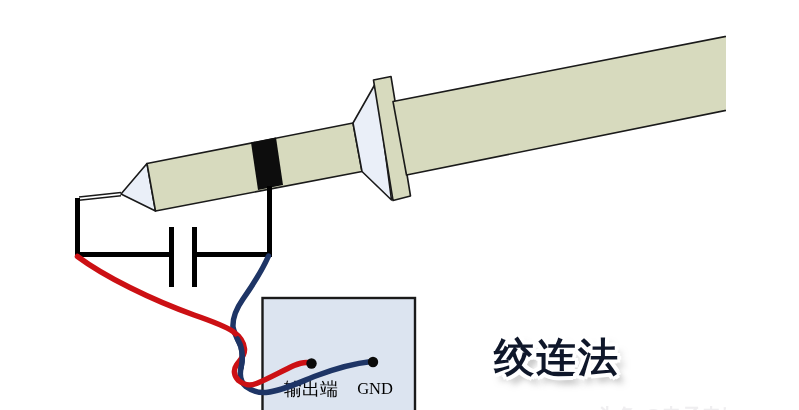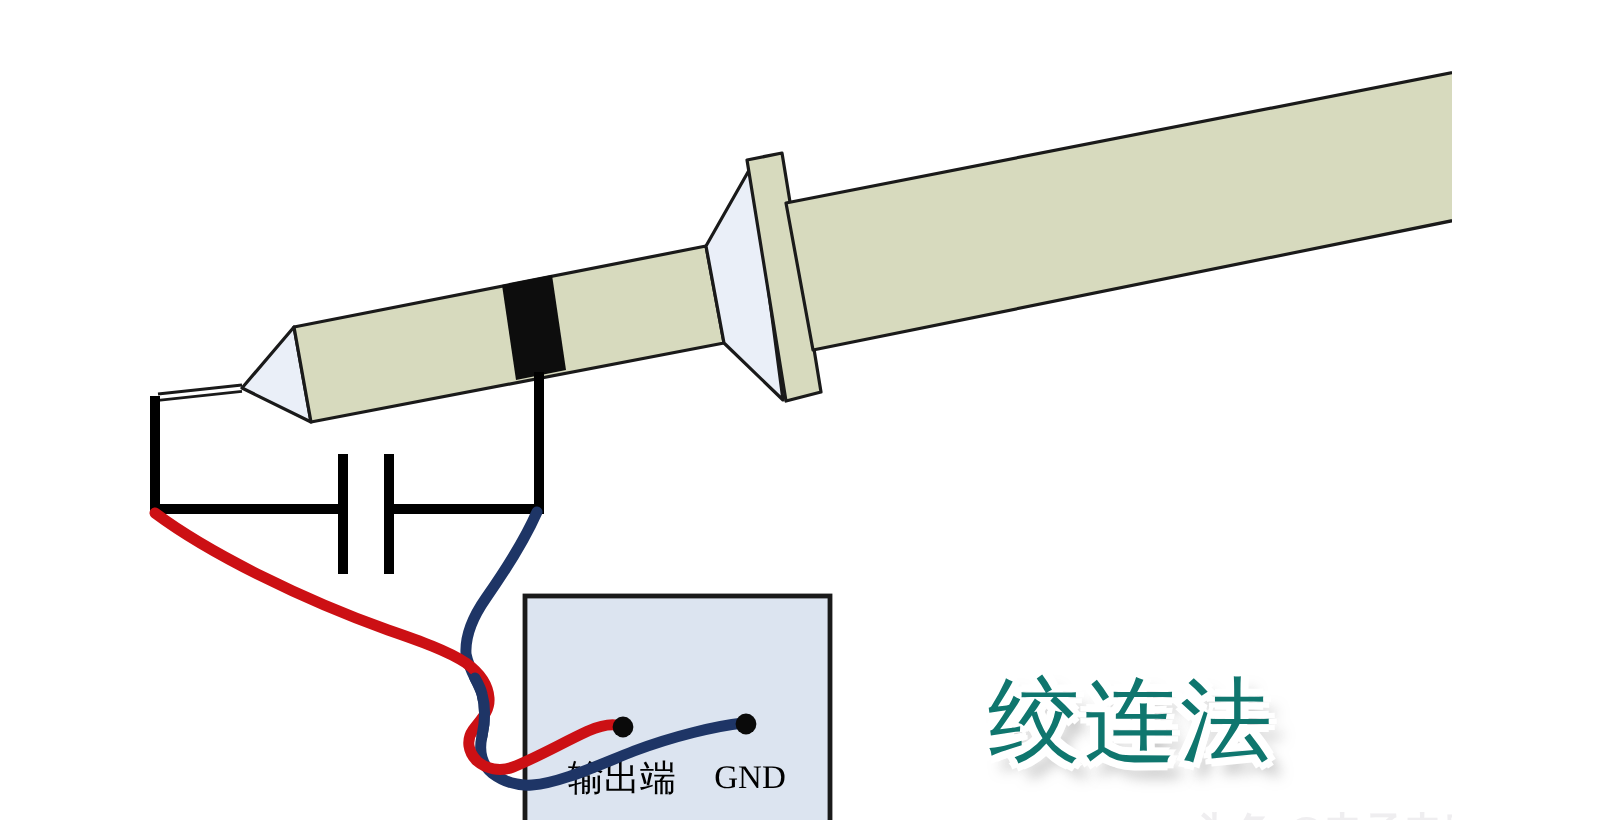--- a/index.html
+++ b/index.html
@@ -12,22 +12,22 @@
   
   .outlined{stroke:#1a1a1a;stroke-width:1.6;stroke-linejoin:round;}
   .thin{stroke:#1a1a1a;stroke-width:1.4;}
   .ckt{stroke:#000000;stroke-width:5;stroke-linecap:butt;}
   .wire{fill:none;stroke-width:5.5;stroke-linecap:round;stroke-linejoin:round;}
   .box-label{font-family:"Liberation Serif",serif;fill:#000000;}
 
   
   .caption{
     position:absolute;left:494px;top:308px;
-    font-size:46px;font-weight:normal;letter-spacing:2px;line-height:1.1;
-    color:#0f766e;
+    font-size:40px;font-weight:bold;letter-spacing:2px;line-height:1.1;
+    color:#0f172a;
     text-shadow:
       -3px -3px 0 #ffffff, 3px -3px 0 #ffffff,
       -3px  3px 0 #ffffff, 3px  3px 0 #ffffff,
       -4px  0   0 #ffffff, 4px  0   0 #ffffff,
        0   -4px 0 #ffffff, 0    4px 0 #ffffff,
        6px  7px 7px rgba(125,125,125,0.65);
     white-space:nowrap;
   }
   
   .watermark{

